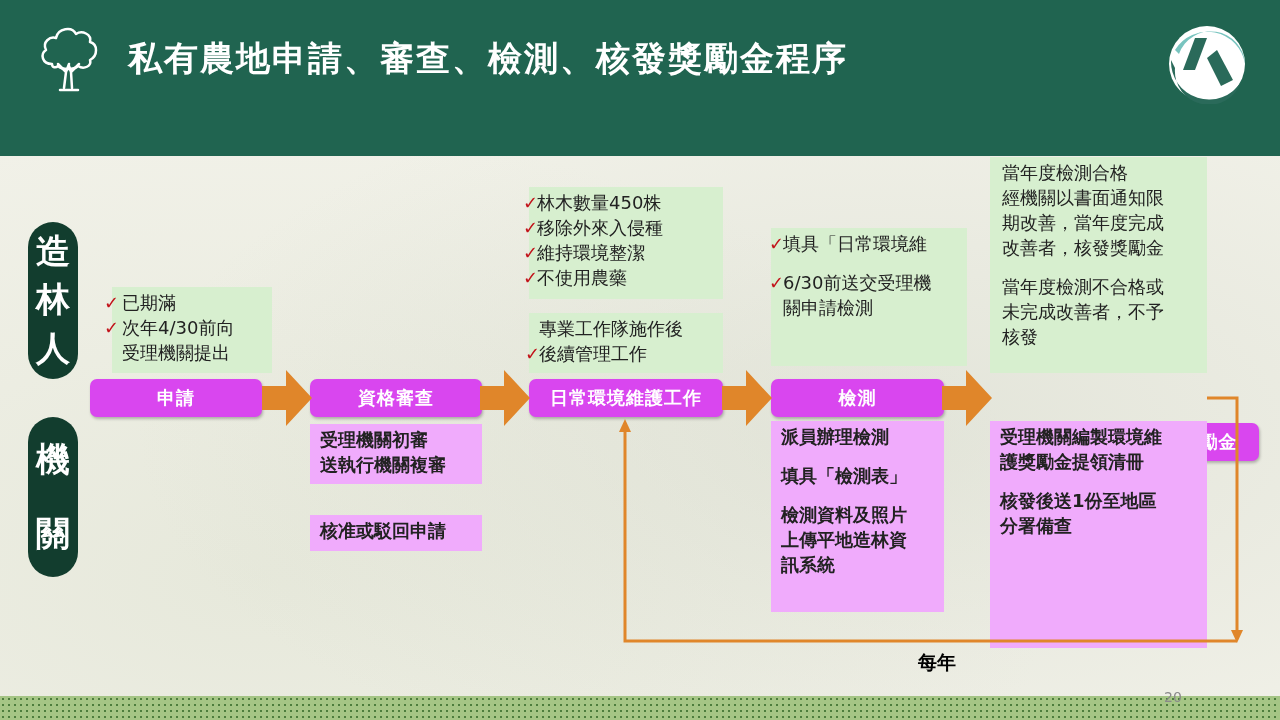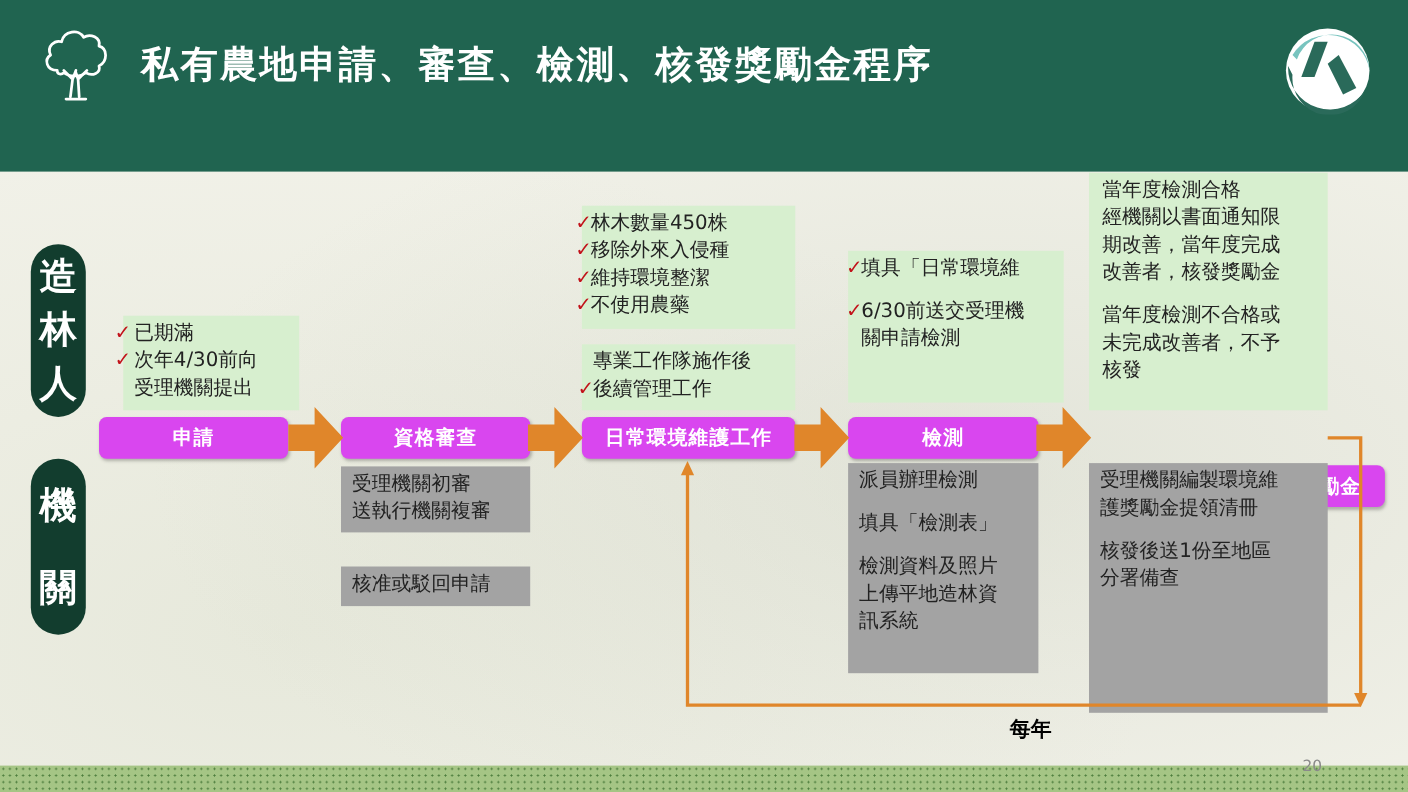--- a/index.html
+++ b/index.html
@@ -42,39 +42,39 @@
     box-shadow: 1px 2px 3px rgba(0,0,0,0.25);
     letter-spacing: 1px;
   }
   .arrow { position: absolute; top: 368px; width: 52px; height: 60px; }
 
   .note {
     position: absolute; font-size: 18px; line-height: 25px; color: #222;
     padding: 3px 10px;
   }
   .note.green { background: #d7efcf; }
-  .note.pink { background: #a3a3a3; }
+  .note.pink { background: #f0abfc; font-weight: bold; }
   .note .line { display: block; white-space: nowrap; }
   .note .line.gap { margin-top: 14px; }
   .check { color: #c2121a; font-weight: bold; margin-right: 2px; }
 
   .loop { position: absolute; left: 0; top: 0; width: 1280px; height: 720px; pointer-events: none; }
   .yearly {
     position: absolute; left: 918px; top: 650px;
     font-size: 19px; font-weight: bold; color: #000000;
   }
   .footer-band {
     position: absolute; left: 0; top: 696px; width: 1280px; height: 24px;
     background-color: #a5c585;
     background-image: radial-gradient(#4d7d3d 0.8px, transparent 1px);
     background-size: 6px 6px;
   }
   .page-num {
     position: absolute; left: 1164px; top: 689px;
-    font-size: 14px; color: #8a8a8a; margin-left: 20px;
+    font-size: 14px; color: #8a8a8a;
   }
 </style>
 </head>
 <body>
 
 <div class="header">
   <svg class="tree-icon" viewBox="0 0 62 72" fill="none" stroke="#fff" stroke-width="2.5" stroke-linecap="round" stroke-linejoin="round">
     <path d="M14 40 C4 40 2 30 8 26 C4 18 12 12 18 14 C20 4 34 2 38 10 C44 6 54 10 52 18 C60 20 60 32 52 36 C54 42 46 46 40 42 C36 46 24 46 20 42 C18 44 14 44 14 40 Z"></path>
     <path d="M26 64 L28 48 L20 40 M28 48 L31 40 M34 64 L33 48 L41 40 M33 48 L31 42"></path>
     <path d="M22 66 L40 66"></path>

